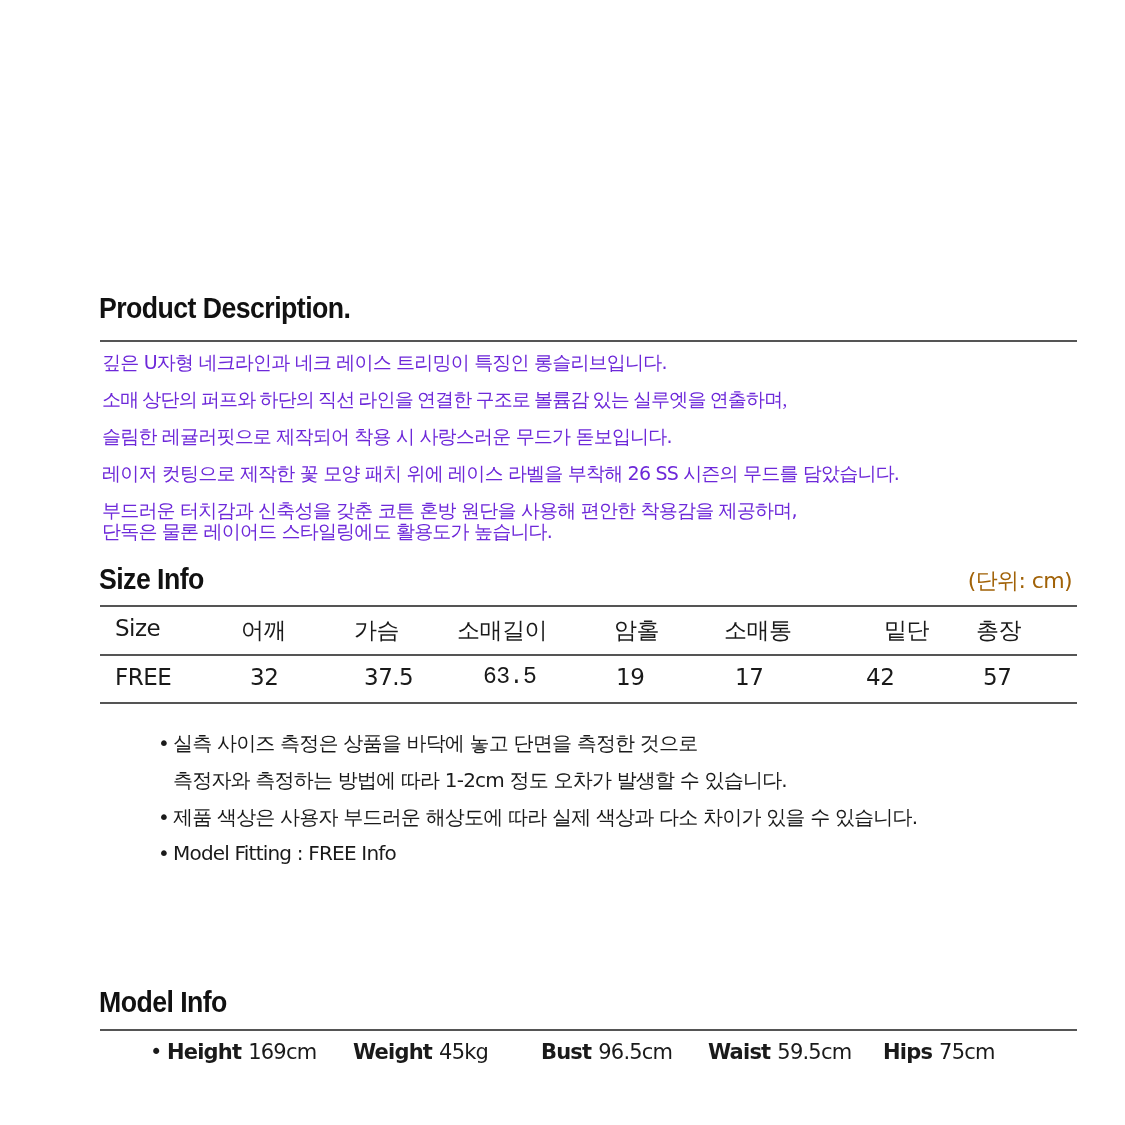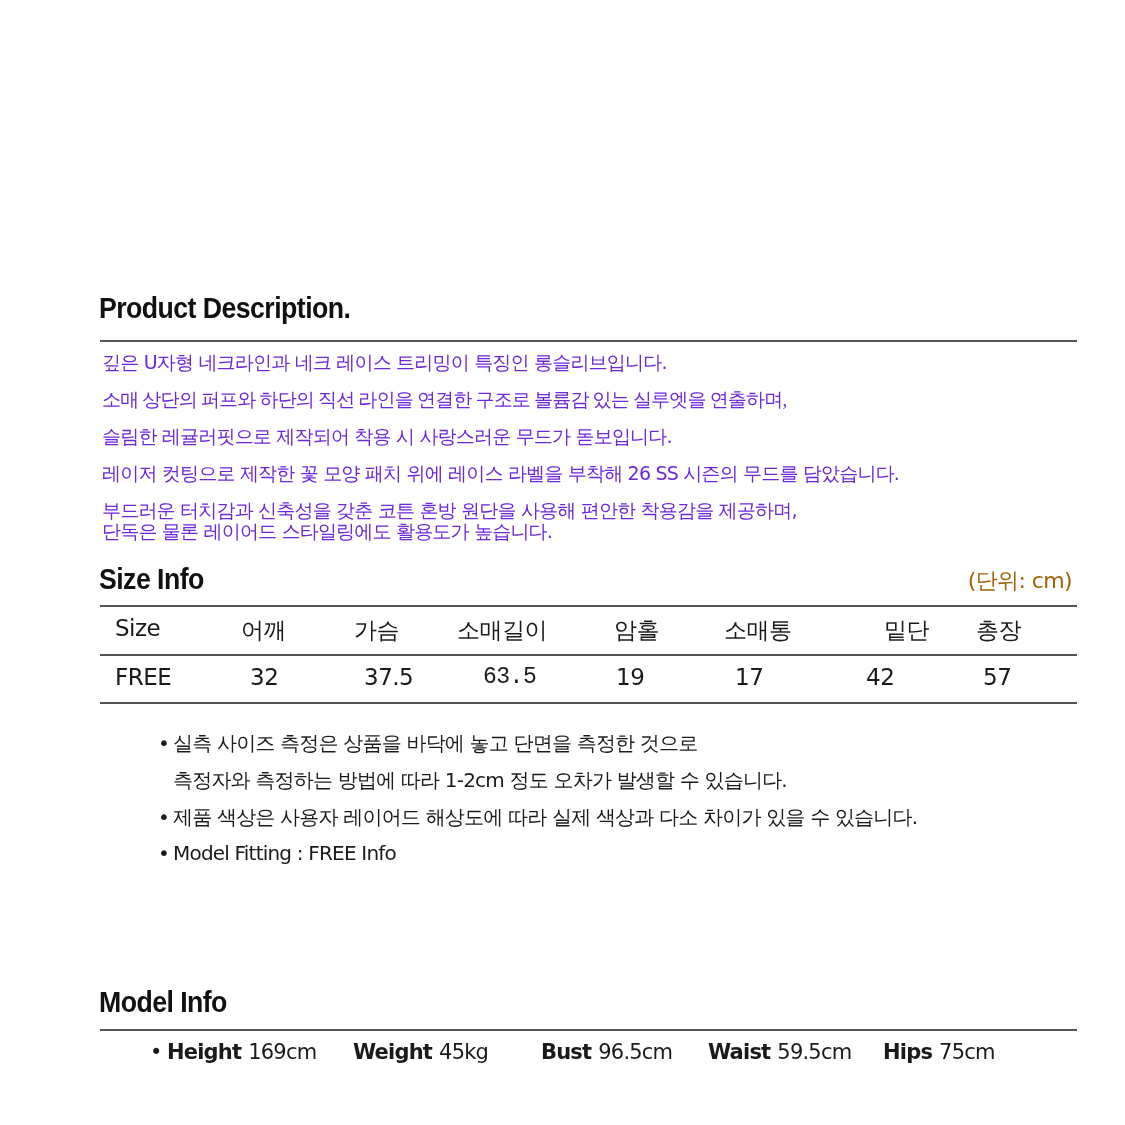--- a/index.html
+++ b/index.html
@@ -136,21 +136,21 @@
 </div>
 <div class="rule" style="top:702px;"></div>
 
 <div class="note" style="top:730px;">
   <span class="bullet">•</span><span>실측 사이즈 측정은 상품을 바닥에 놓고 단면을 측정한 것으로</span>
 </div>
 <div class="note indent" style="top:767px;">
   <span>측정자와 측정하는 방법에 따라 1-2cm 정도 오차가 발생할 수 있습니다.</span>
 </div>
 <div class="note" style="top:804px;">
-  <span class="bullet">•</span><span>제품 색상은 사용자 레이어드 해상도에 따라 실제 색상과 다소 차이가 있을 수 있습니다.</span>
+  <span class="bullet">•</span><span>제품 색상은 사용자 부드러운 해상도에 따라 실제 색상과 다소 차이가 있을 수 있습니다.</span>
 </div>
 <div class="note" style="top:841px;">
   <span class="bullet">•</span><span>Model Fitting : FREE Info</span>
 </div>
 
 <div class="section-title" style="top:986px;">Model Info</div>
 <div class="rule" style="top:1029px;"></div>
 
 <div class="model-row">
   <span class="model-item" style="left:0px;">•</span>

